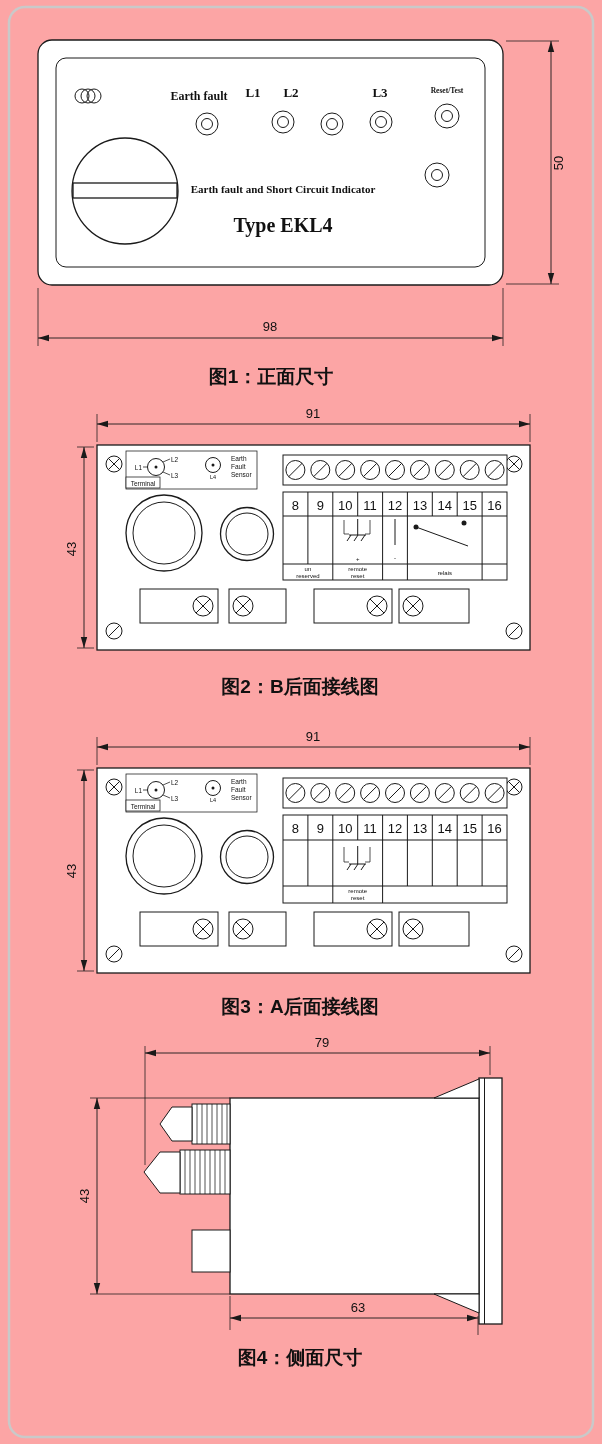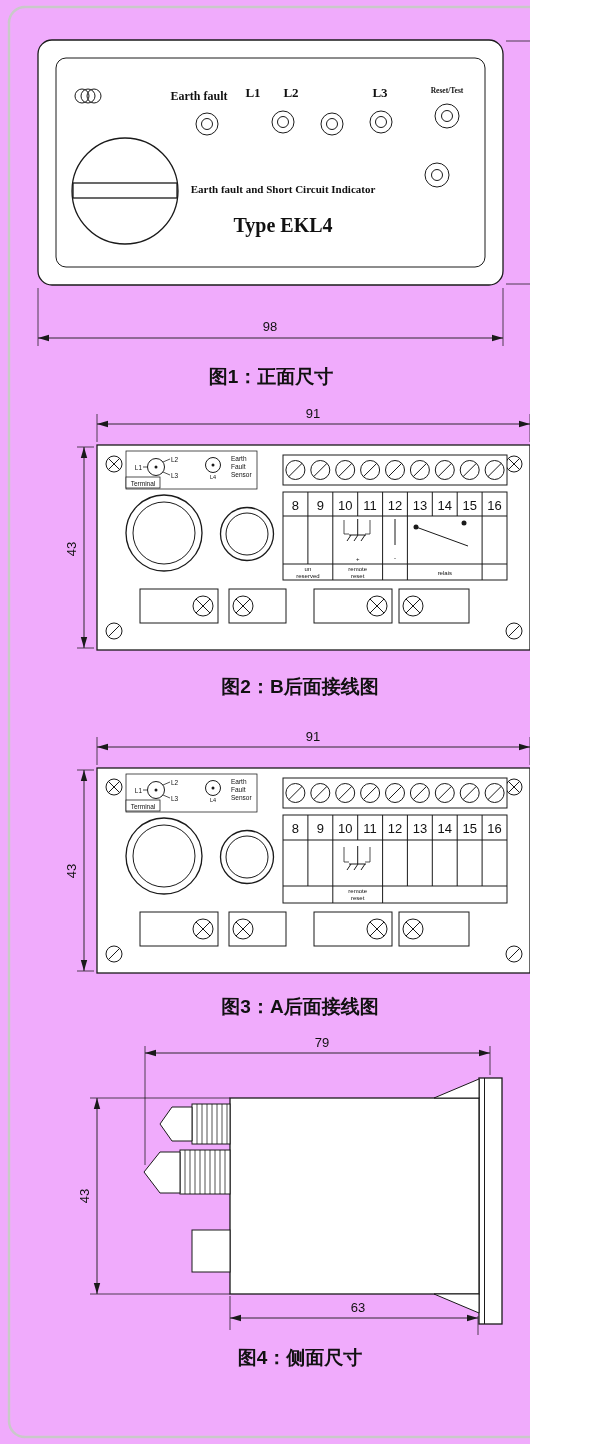--- a/index.html
+++ b/index.html
@@ -1,16 +1,16 @@
 <!DOCTYPE html>
 <html><head>
 <meta charset="utf-8">
 <style>
   html,body{margin:0;padding:0;background:#fff;}
-  #stage{position:relative;width:530px;height:1444px;background:#f0abfc;overflow:hidden;text-decoration:underline;}
+  #stage{position:relative;width:602px;height:1444px;background:#fca5a5;overflow:hidden;text-decoration:underline;}
   svg{display:block;}
   .ln{stroke:#1a1a1a;stroke-width:1.3;fill:none;}
   .ln2{stroke:#1a1a1a;stroke-width:1;fill:none;}
   .thin{stroke:#1a1a1a;stroke-width:0.75;fill:none;}
   .dim{stroke:#1a1a1a;stroke-width:0.9;fill:none;marker-start:url(#arrow);marker-end:url(#arrow);}
   .fw{fill:#fff;}
   .dot{fill:#1a1a1a;stroke:none;}
   text{fill:#111;font-family:"Liberation Sans",sans-serif;}
   .serif{font-family:"Liberation Serif",serif;font-weight:bold;}
   .cap{font-size:19px;font-weight:bold;}

